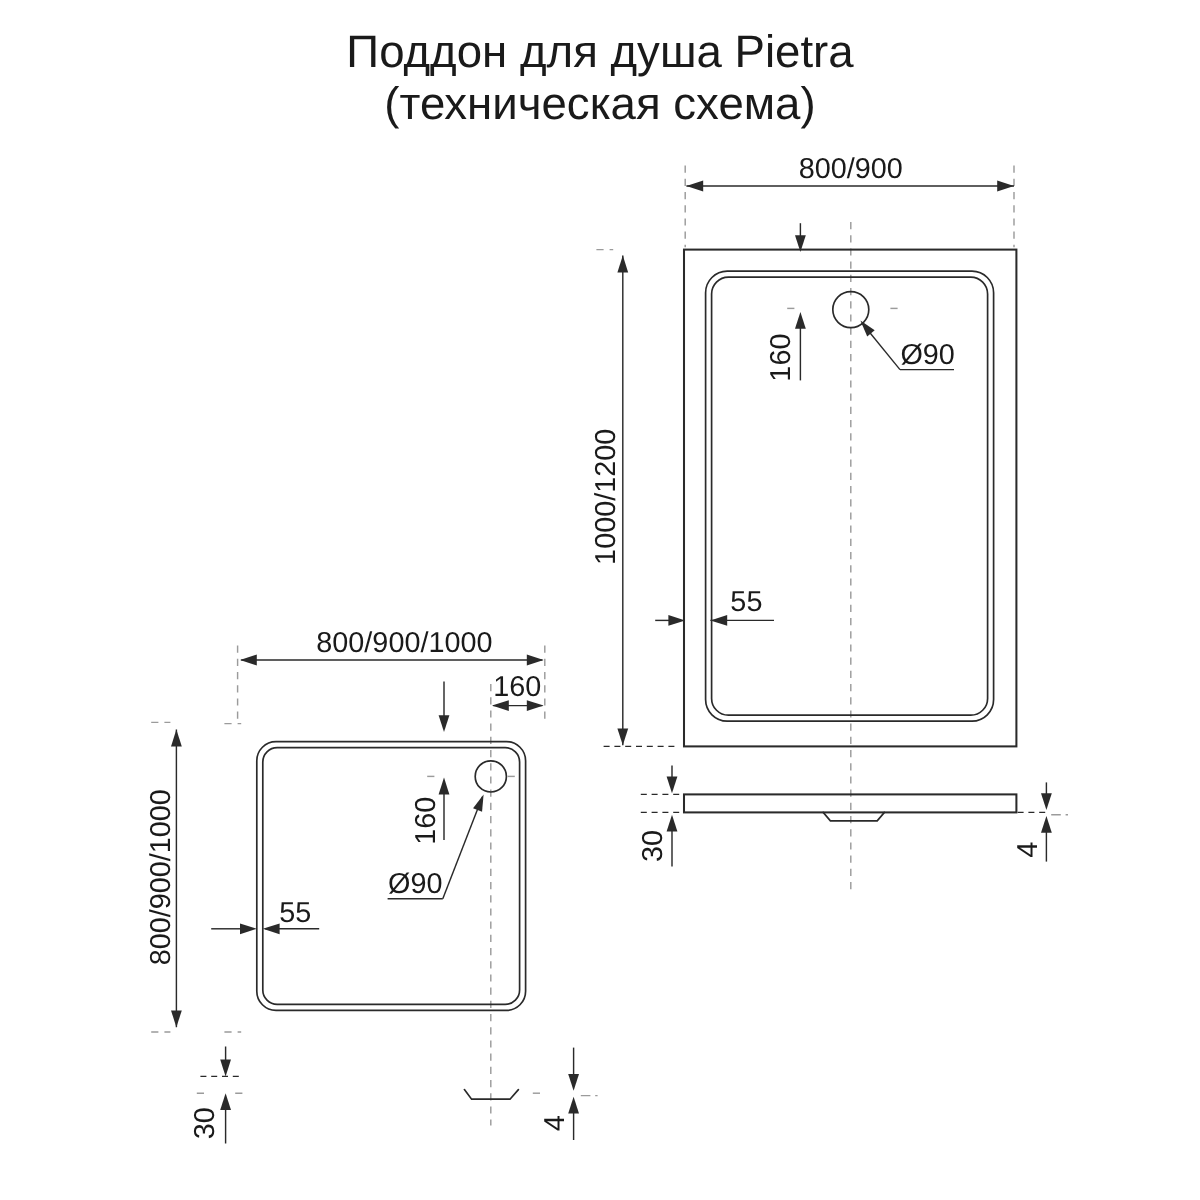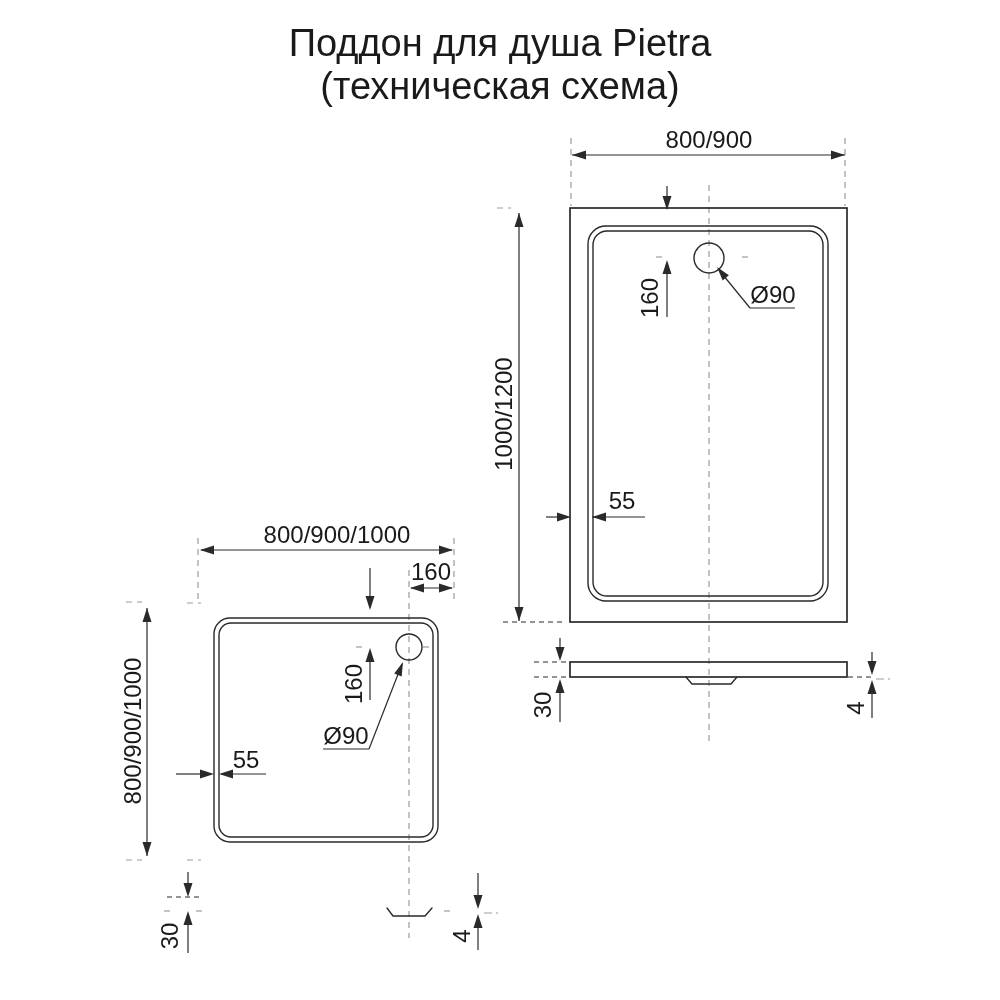--- a/index.html
+++ b/index.html
@@ -6,21 +6,21 @@
     --line:#2a2a2a;
     --dashed:#9b9b9b;
     --background:#ffffff;
     --text:#1a1a1a;
   }
   html,body{margin:0;padding:0;}
   body{
     width:1000px;height:1000px;background:var(--background);
     font-family:"Liberation Sans",sans-serif;
   }
-  .stage{position:relative;width:1000px;height:1000px;overflow:hidden;}
+  .stage{position:relative;width:1000px;height:1000px;overflow:hidden;border-radius:15px;}
   svg{display:block;}
   .ln   {stroke:var(--line);stroke-width:1.7;fill:none;stroke-linecap:round;}
   .thin {stroke:var(--line);stroke-width:1.4;fill:none;stroke-linecap:round;}
   .dim  {stroke:var(--line);stroke-width:1.2;fill:none;}
   .dash {stroke:var(--dashed);stroke-width:1.2;fill:none;stroke-dasharray:6 5;}
   .ddot {stroke:var(--dashed);stroke-width:1.2;fill:none;stroke-dasharray:8 4 2 4;}
   .bdash{stroke:var(--line);stroke-width:1.2;fill:none;stroke-dasharray:5 4;}
   .ah   {fill:var(--line);stroke:none;}
   text  {fill:var(--text);}
   .t-title{font-size:38px;}

